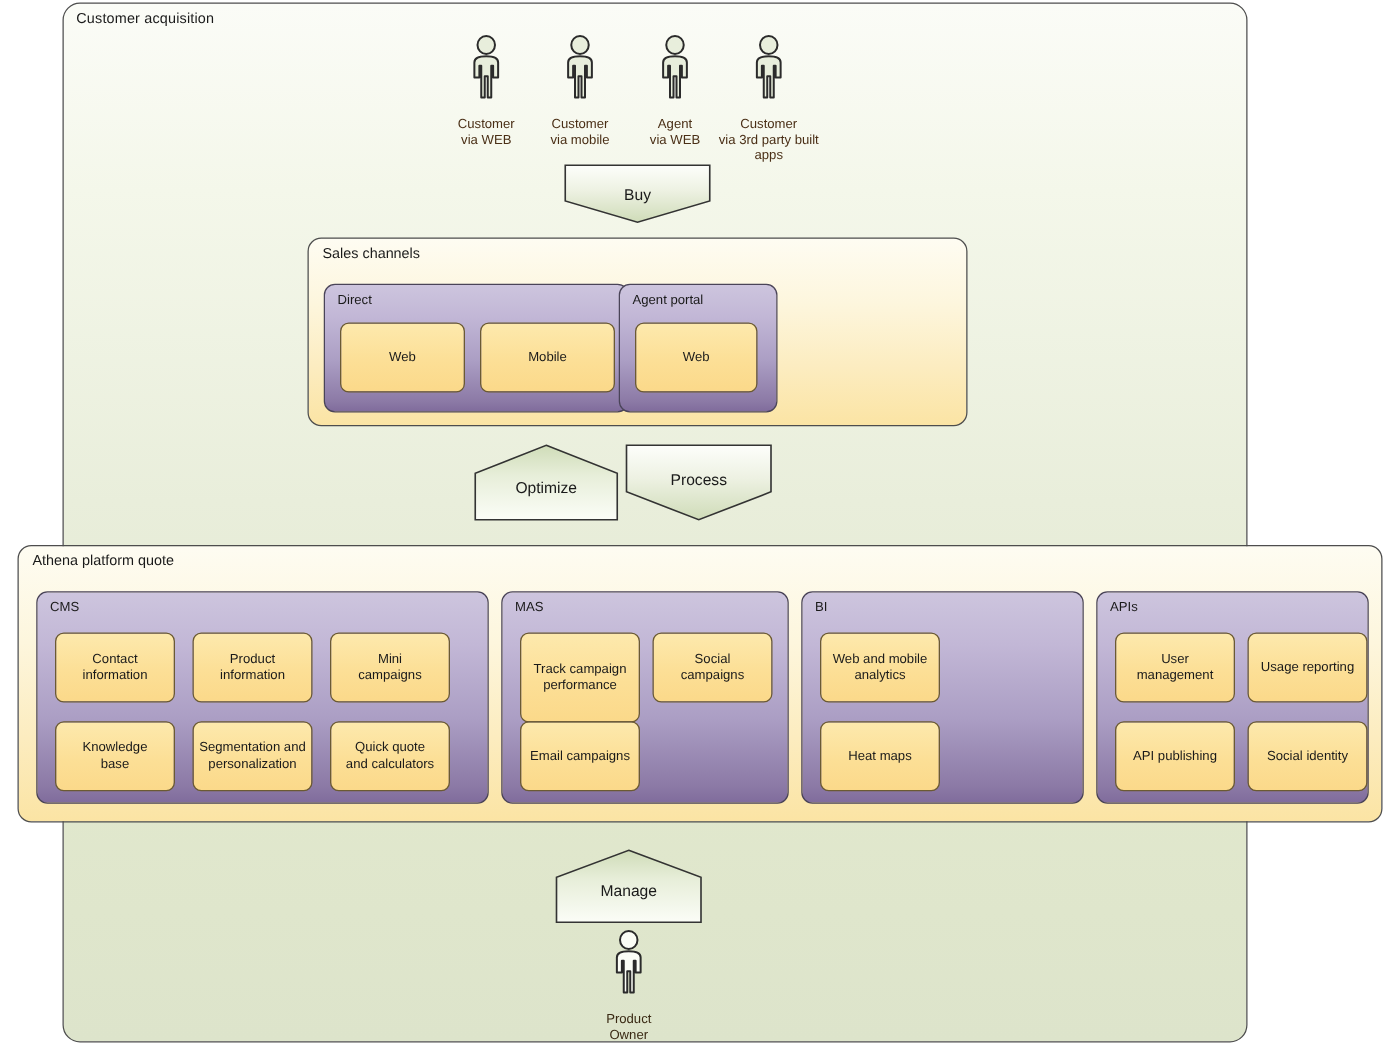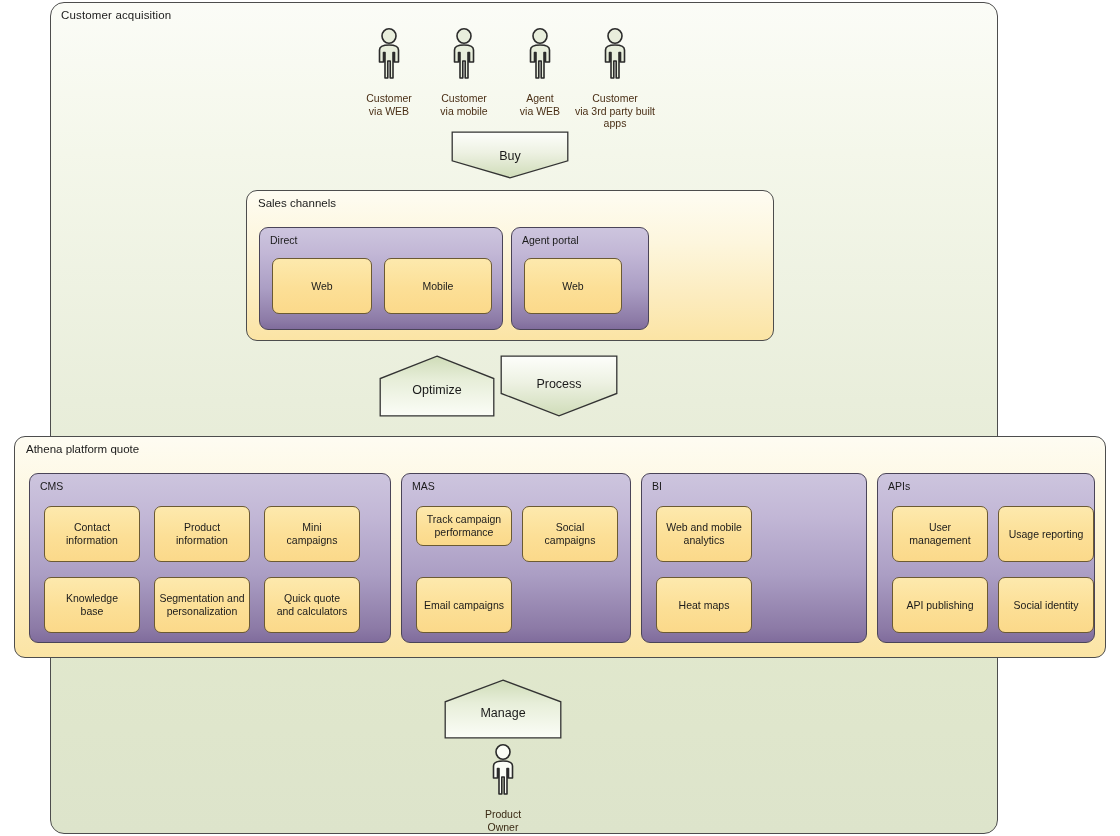--- a/index.html
+++ b/index.html
@@ -214,21 +214,21 @@
         <div class="cream-box-label">Sales channels</div>
         <div class="purple-box" style="left: 12px; top: 36px; width: 244px; height: 103px;">
           <div class="purple-box-label">Direct</div>
           <div class="yellow-box" style="left: 12px; top: 30px; width: 100px; height: 56px;">
             <span>Web</span>
           </div>
           <div class="yellow-box" style="left: 124px; top: 30px; width: 108px; height: 56px;">
             <span>Mobile</span>
           </div>
         </div>
-        <div class="purple-box" style="left: 264px; top: 36px; width: 138px; height: 103px;">
+        <div class="purple-box" style="left: 248px; top: 36px; width: 127px; height: 103px;">
           <div class="purple-box-label">Agent portal</div>
           <div class="yellow-box" style="left: 12px; top: 30px; width: 98px; height: 56px;">
             <span>Web</span>
           </div>
         </div>
       </div>
       <div class="cream-box" style="left: 14px; top: 436px; width: 1092px; height: 222px;">
         <div class="cream-box-label">Athena platform quote</div>
         <div class="purple-box" style="left: 14px; top: 36px; width: 362px; height: 170px;">
           <div class="purple-box-label">CMS</div>
@@ -252,21 +252,21 @@
             <span>Segmentation and
 personalization</span>
           </div>
           <div class="yellow-box" style="left: 234px; top: 103px; width: 96px; height: 56px; justify-content: center;">
             <span>Quick quote
 and calculators</span>
           </div>
         </div>
         <div class="purple-box" style="left: 386px; top: 36px; width: 230px; height: 170px;">
           <div class="purple-box-label">MAS</div>
-          <div class="yellow-box" style="left: 14px; top: 32px; width: 96px; height: 40px;">
+          <div class="yellow-box" style="left: 14px; top: 32px; width: 96px; height: 72px;">
             <span>Track campaign
 performance</span>
           </div>
           <div class="yellow-box" style="left: 120px; top: 32px; width: 96px; height: 56px;">
             <span>Social
 campaigns</span>
           </div>
           <div class="yellow-box" style="left: 14px; top: 103px; width: 96px; height: 56px;">
             <span>Email campaigns</span>
           </div>

